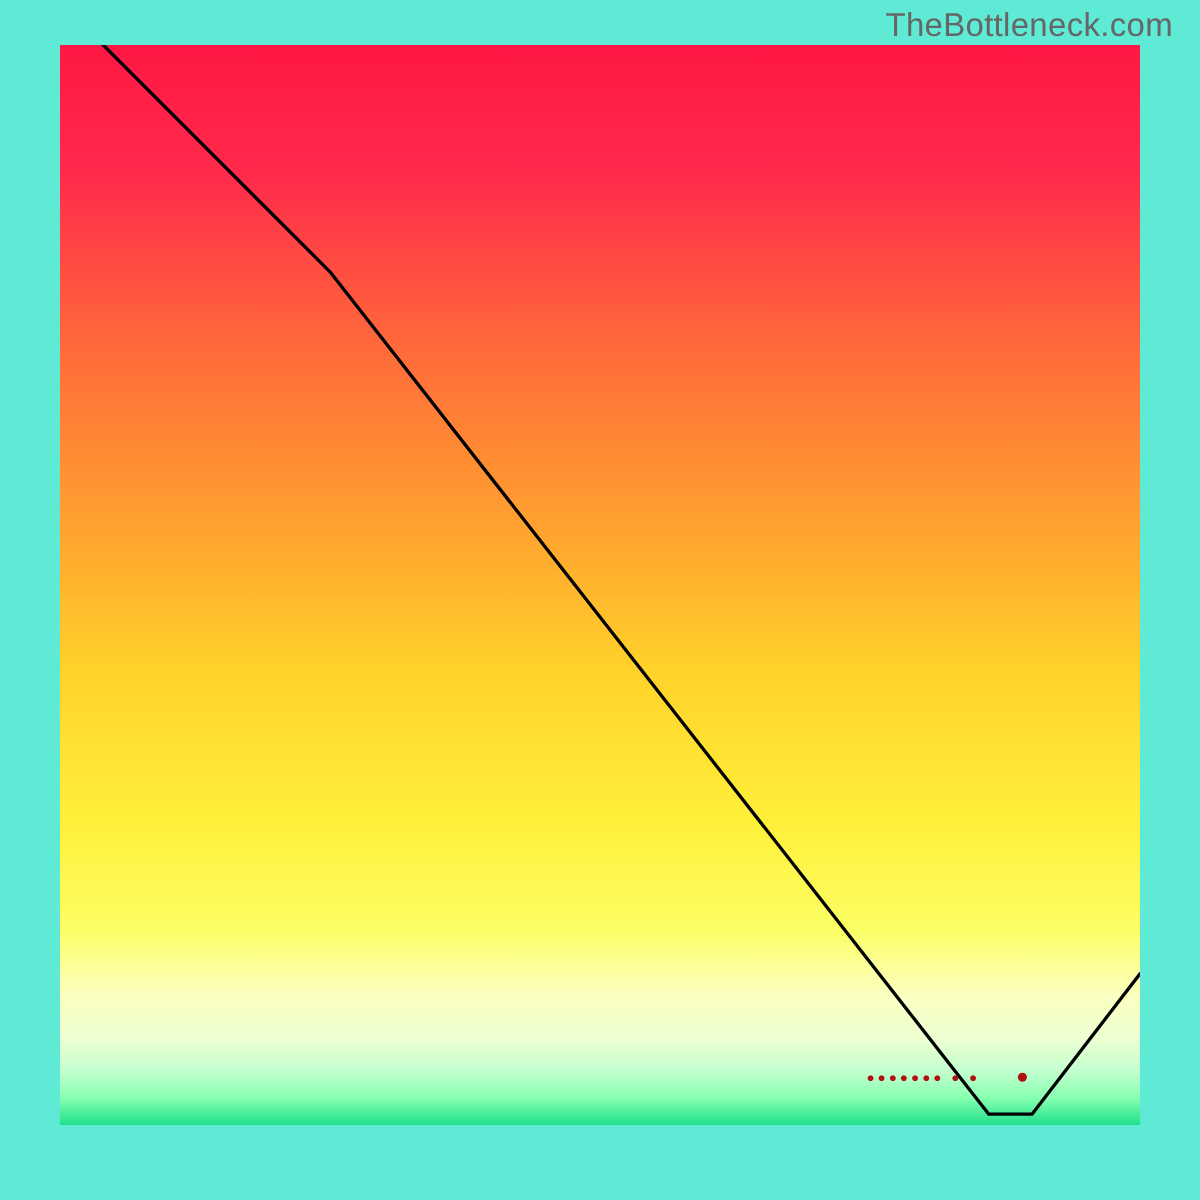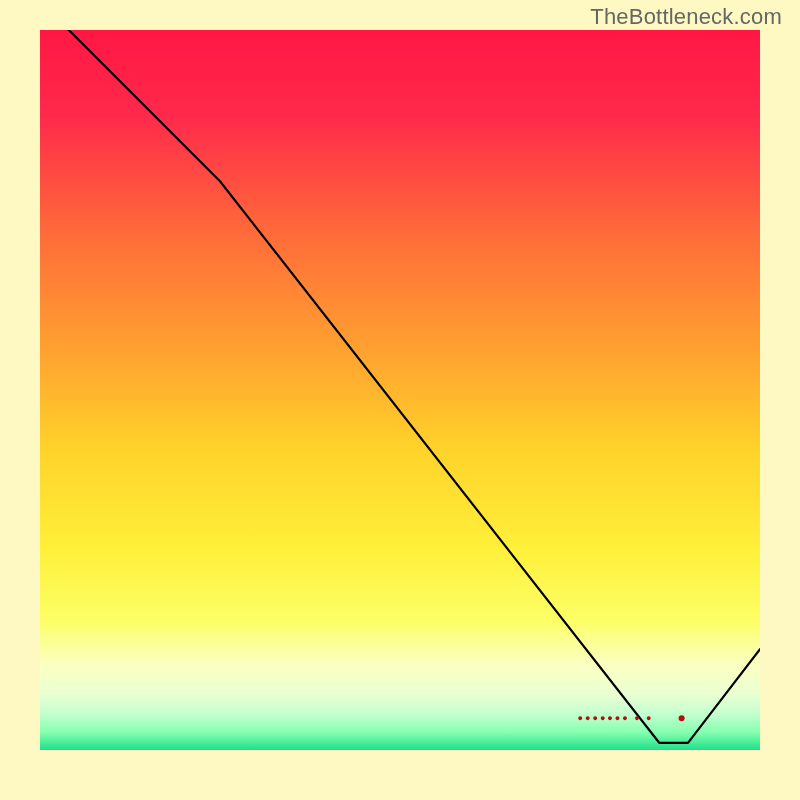--- a/index.html
+++ b/index.html
@@ -7,21 +7,21 @@
     padding: 0;
     width: 800px;
     height: 800px;
     background: #000;
     overflow: hidden;
   }
   .stage {
     position: relative;
     width: 800px;
     height: 800px;
-    background: #fef9c3;
+    background: #5eead4;
   }
   svg {
     display: block;
   }
   .watermark {
     position: absolute;
     top: 4px;
     right: 18px;
     font-family: Arial, Helvetica, sans-serif;
     font-size: 22px;

